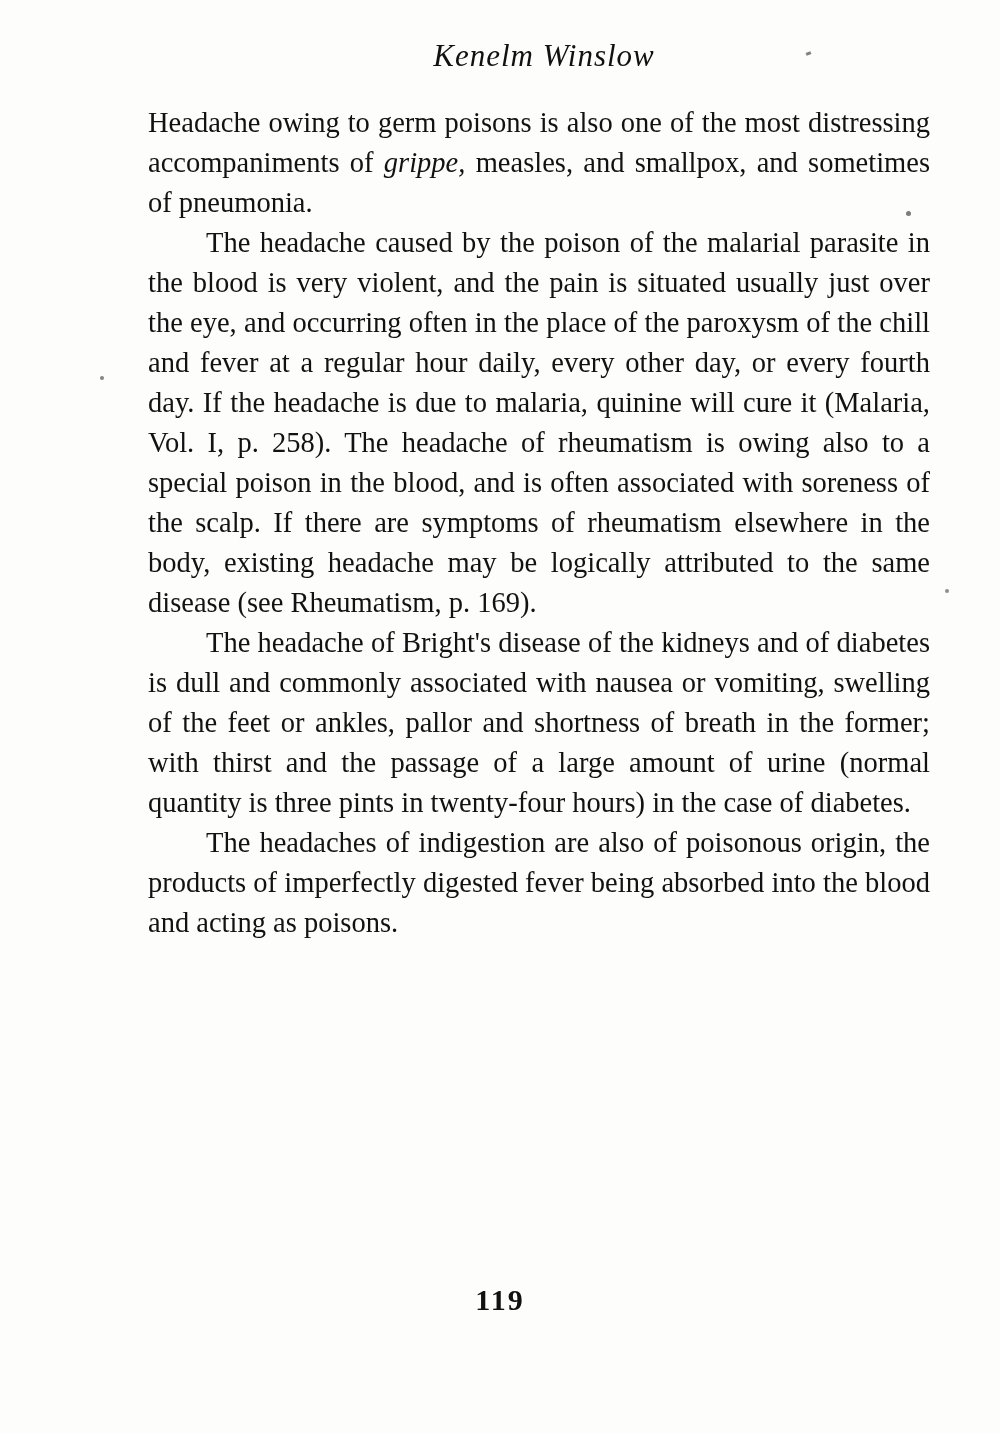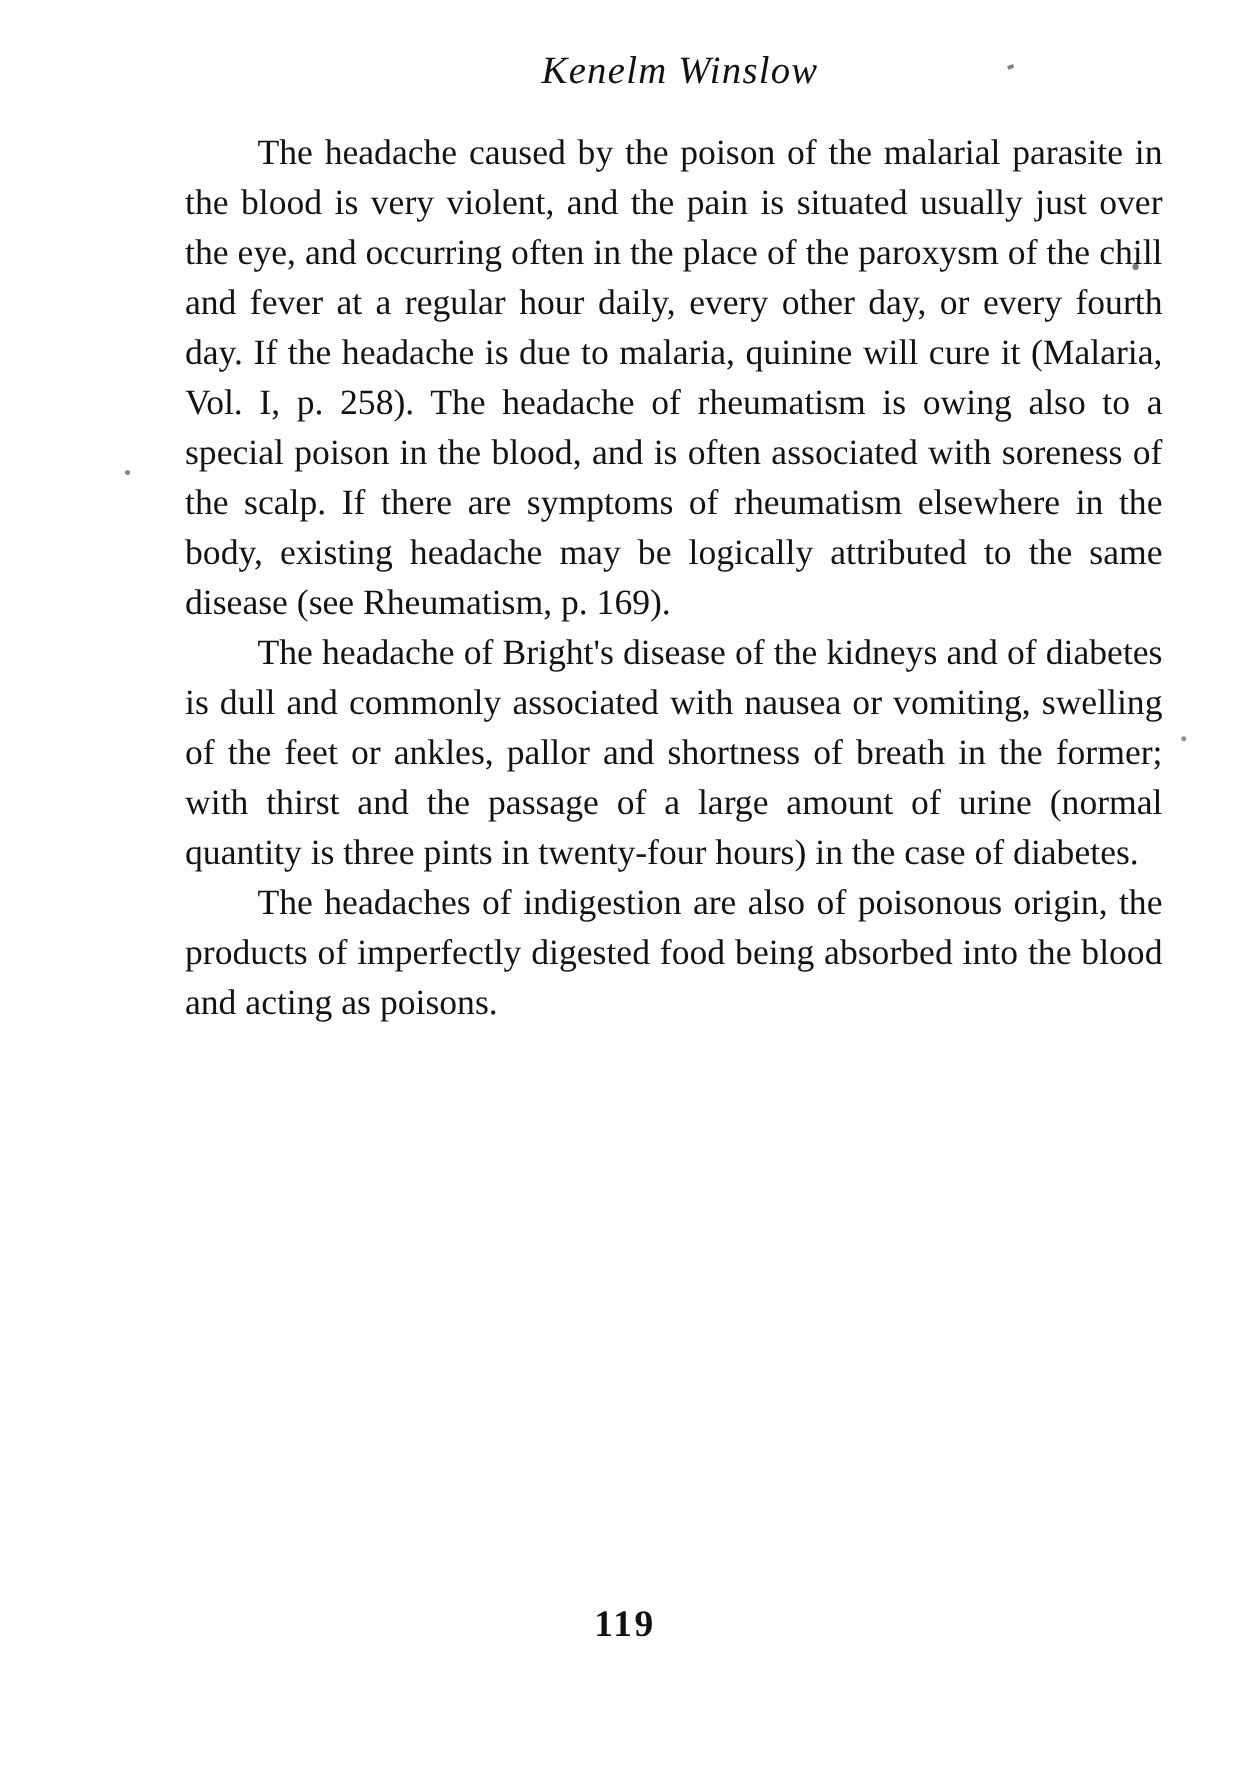--- a/index.html
+++ b/index.html
@@ -105,20 +105,23 @@
   <div class="running-head">
     <span>Kenelm Winslow</span>
   </div>
 
   <span class="speck-1"></span>
   <span class="speck-2"></span>
   <span class="speck-3"></span>
   <span class="speck-4"></span>
 
   <div class="body-text">
+    <p class="para first">
+      <span>Headache owing to germ poisons is also one of the most distressing accompaniments of </span><i>grippe,</i><span> measles, and smallpox, and sometimes of pneumonia.</span>
+    </p>
     <p class="para">The headache caused by the poison of the malarial parasite in the blood is very violent, and the pain is situated usually just over the eye, and occurring often in the place of the paroxysm of the chill and fever at a regular hour daily, every other day, or every fourth day.  If the headache is due to malaria, quinine will cure it (Malaria, Vol. I, p. 258).  The headache of rheumatism is owing also to a special poison in the blood, and is often associated with soreness of the scalp.  If there are symptoms of rheumatism elsewhere in the body, existing headache may be logically attributed to the same disease (see Rheumatism, p. 169).</p>
     <p class="para">The headache of Bright's disease of the kidneys and of diabetes is dull and commonly associated with nausea or vomiting, swelling of the feet or ankles, pallor and shortness of breath in the former; with thirst and the passage of a large amount of urine (normal quantity is three pints in twenty-four hours) in the case of diabetes.</p>
-    <p class="para">The headaches of indigestion are also of poisonous origin, the products of imperfectly digested food being absorbed into the blood and acting as poisons.</p>
+    <p class="para">The headaches of indigestion are also of poisonous origin, the products of imperfectly digested fever being absorbed into the blood and acting as poisons.</p>
   </div>
 
   <div class="folio">119</div>
 
 </div>
 
 </body></html>

